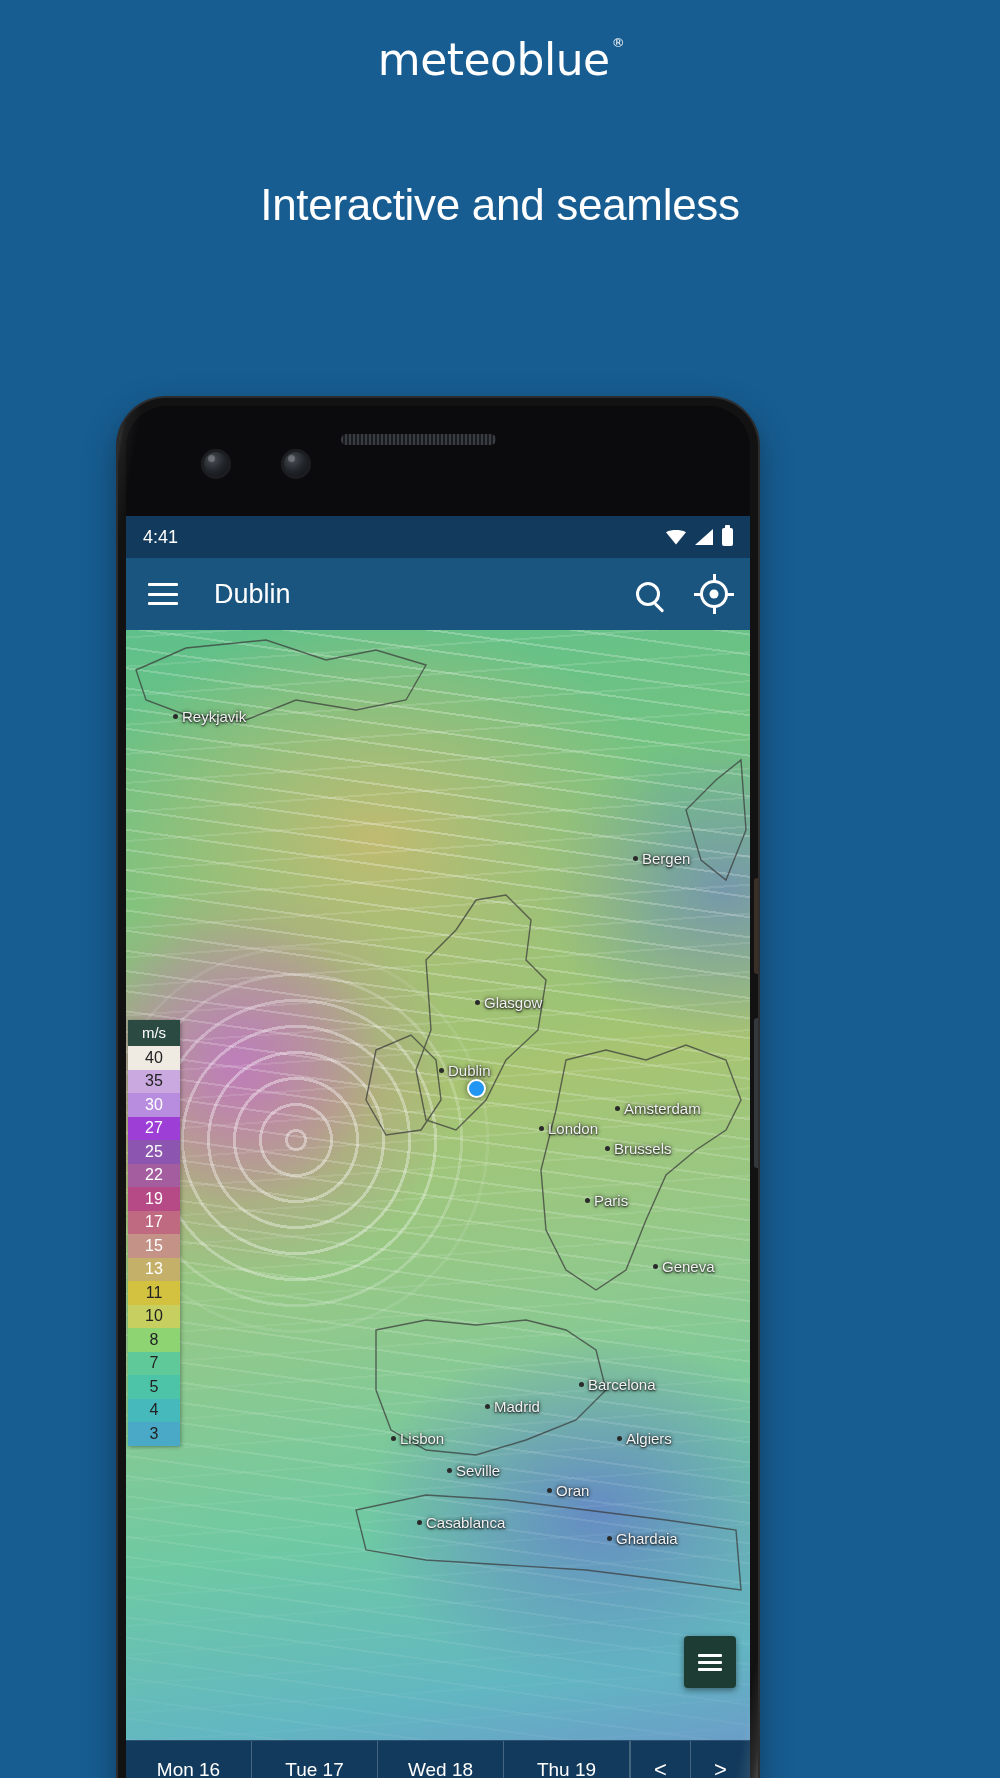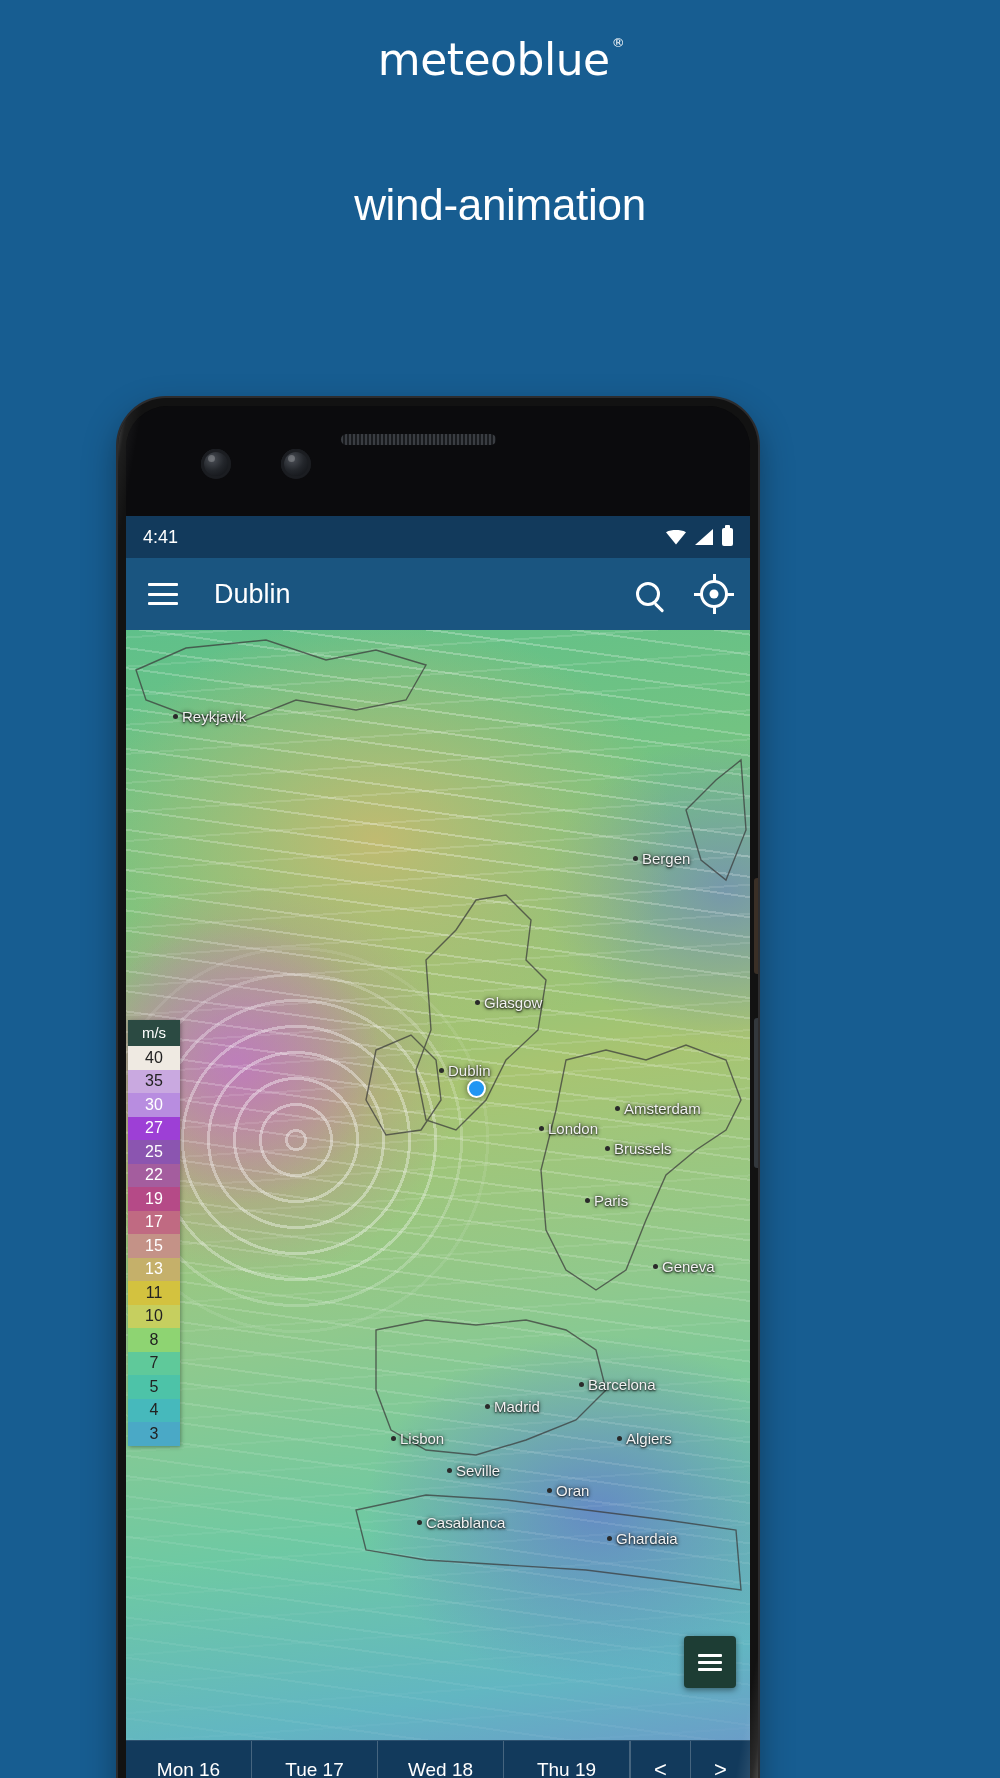--- a/index.html
+++ b/index.html
@@ -214,21 +214,21 @@
 
 <div id="promo-header">
 
   <div id="logo-block">
     <div id="logo-word">
       <span>meteoblue</span><span id="logo-reg">®</span>
     </div>
   </div>
 
   <div id="headline">
-    <div>wind-animation</div>
+    <div>Interactive and seamless</div>
   </div>
 </div>
 
 <div id="phone">
   <div id="phone-side-button"></div>
   <div id="phone-side-button2"></div>
   <div id="phone-bezel-shine"></div>
 
   <div id="phone-screen-area">
 

